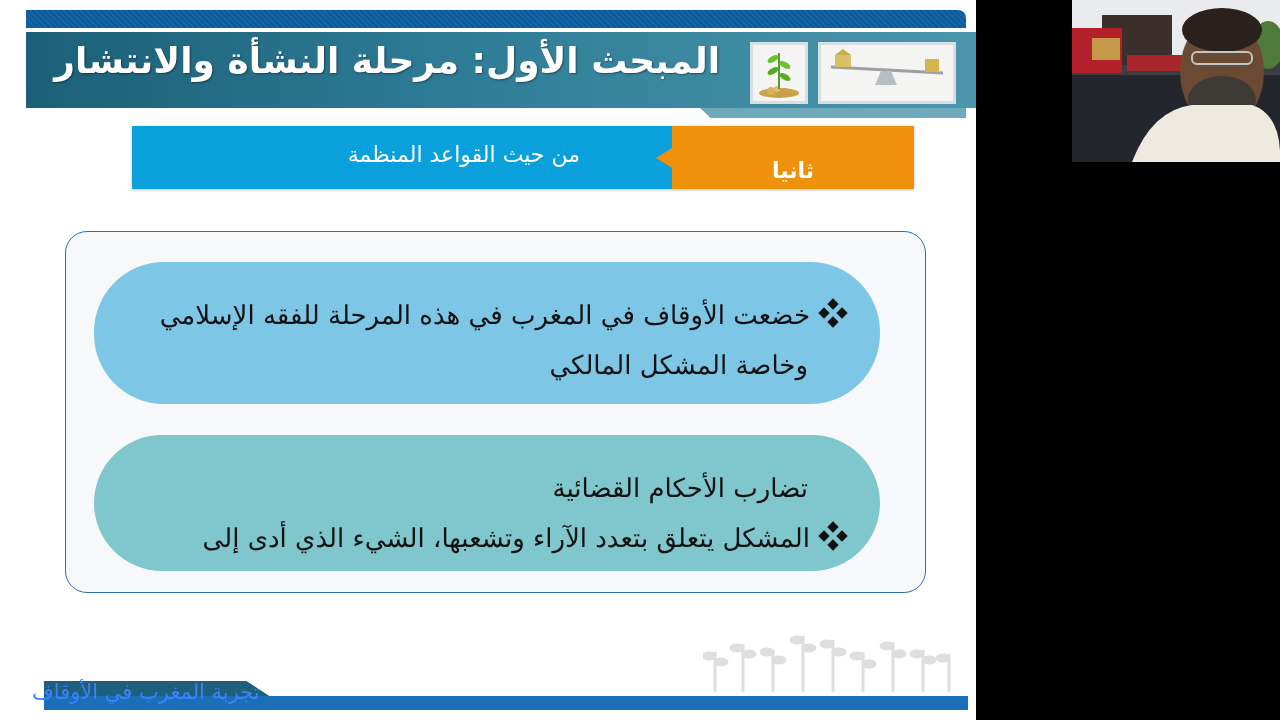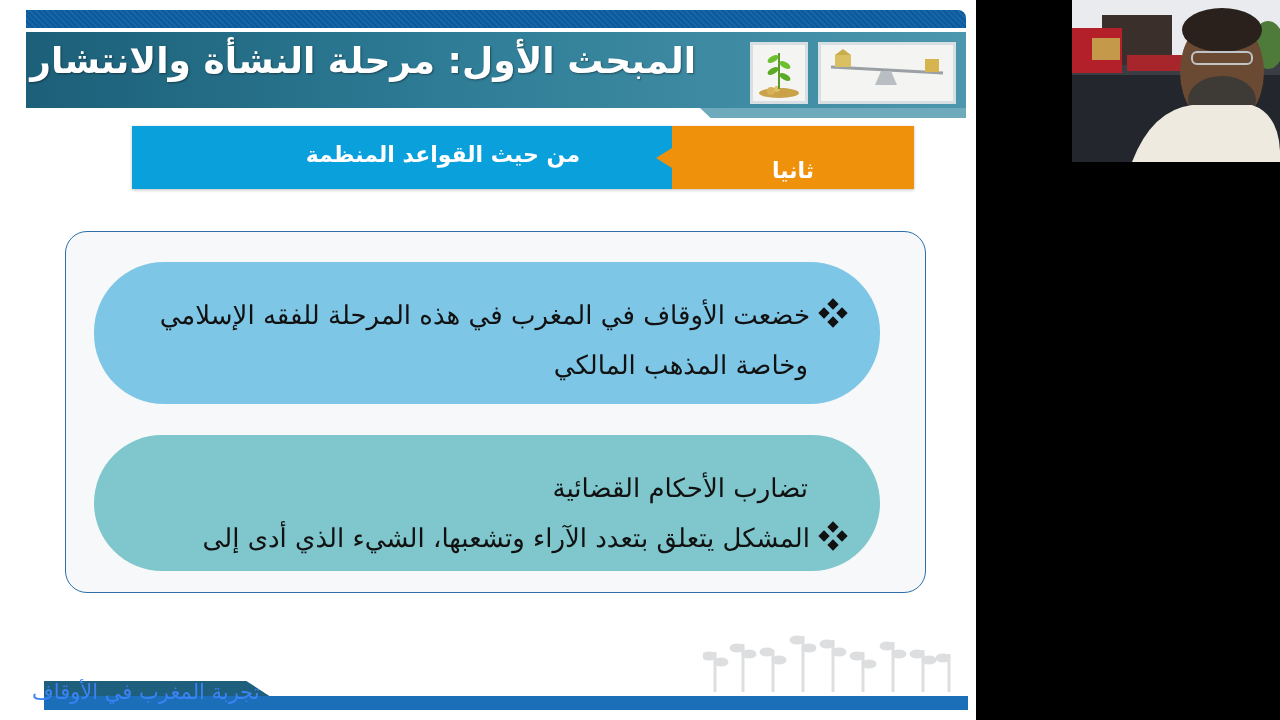--- a/index.html
+++ b/index.html
@@ -1,32 +1,32 @@
 <!DOCTYPE html>
 <html><head>
 <meta charset="utf-8">
 <style>
   html, body { margin:0; padding:0; }
   body { width:1280px; height:720px; background:#000; position:relative; overflow:hidden; font-family:"DejaVu Sans", sans-serif; }
   .slide { position:absolute; left:0; top:0; width:976px; height:720px; background:#fff; overflow:hidden; }
   .top-stripe { position:absolute; left:26px; top:10px; width:940px; height:18px; border-radius:0 8px 0 0;
     background: repeating-linear-gradient(45deg,#0d5a9a 0 2px,#1565a8 2px 4px); }
   .title-band { position:absolute; left:26px; top:32px; width:940px; height:76px;
-    background: linear-gradient(90deg,#1c5f78 0%,#2e7c96 45%,#4c97ad 100%); }
+    background: linear-gradient(90deg,#1c5f78 0%,#2e7c96 45%,#4c97ad 100%); padding-left: 24px; }
   .title-band-step { position:absolute; left:700px; top:108px; width:266px; height:10px;
     background:#6fa9bc; clip-path:polygon(0 0,100% 0,100% 100%,4% 100%); }
   .title-text { position:absolute; right:270px; top:8px; color:#fff; font-size:36px; font-weight:bold; direction:rtl; white-space:nowrap; text-shadow:1px 1px 2px rgba(0,0,0,.4); }
   .pic { position:absolute; background:#f4f4f2; border:3px solid #d8dfe2; box-sizing:border-box; }
   .pic-plant { left:750px; top:42px; width:58px; height:62px; }
   .pic-scale { left:818px; top:42px; width:138px; height:62px; }
   .sub-bar { position:absolute; left:132px; top:126px; width:782px; height:63px; background:#0aa0dc; box-shadow:0 1px 3px rgba(0,0,0,.25); }
   .sub-orange { position:absolute; right:0; top:0; width:242px; height:63px; background:#f0910b; }
   .sub-notch { position:absolute; left:-16px; top:22px; width:0; height:0; border-top:10px solid transparent; border-bottom:10px solid transparent; border-right:16px solid #f0910b; }
   .sub-label-orange { position:absolute; right:100px; top:16px; color:#fff; font-size:22px; font-weight:bold; direction:rtl;margin-top:16px; }
-  .sub-label-blue { position:absolute; right:334px; top:16px; color:#fff; font-size:22px; font-weight:bold; direction:rtl; white-space:nowrap; }
+  .sub-label-blue { position:absolute; right:334px; top:16px; color:#fff; font-size:22px; font-weight:normal; direction:rtl; white-space:nowrap; }
   .content-frame { position:absolute; left:65px; top:231px; width:861px; height:362px; border:1px solid #2e6fa8; border-radius:22px; background:#f6f8f9; box-sizing:border-box; }
   .pill { position:absolute; left:94px; width:786px; border-radius:70px; box-sizing:border-box; direction:rtl; padding:28px 34px 0 60px; color:#111; font-family:"DejaVu Serif", serif; font-size:26px; line-height:50px;text-align:right; }
   .pill-1 { top:262px; height:142px; background:#7ec6e6; }
   .pill-2 { top:435px; height:136px; background:#7fc6cd; }
   .bullet { display:inline-block; width:26px; height:26px; position:relative; margin-left:10px; vertical-align:-2px; }
   .bullet i { position:absolute; width:8px; height:8px; background:#111; transform:rotate(45deg); }
   .bullet i:nth-child(1){ left:9px; top:0; } .bullet i:nth-child(2){ left:0; top:9px; }
   .bullet i:nth-child(3){ left:18px; top:9px; } .bullet i:nth-child(4){ left:9px; top:18px; }
   .pill-line { display:block; padding-right:38px; }
   .pill-line.first { padding-right:0; }
@@ -75,21 +75,21 @@
     <div class="sub-orange">
       <div class="sub-notch"></div>
       <div class="sub-label-orange">ثانيا</div>
     </div>
   </div>
 
   <div class="content-frame"></div>
 
   <div class="pill pill-1">
     <span class="pill-line first"><span class="bullet"><i></i><i></i><i></i><i></i></span><span>خضعت الأوقاف في المغرب في هذه المرحلة للفقه الإسلامي</span></span>
-    <span class="pill-line">وخاصة المذهب المالكي</span>
+    <span class="pill-line">وخاصة المشكل المالكي</span>
   </div>
 
   <div class="pill pill-2">
     <span class="pill-line">تضارب الأحكام القضائية</span>
     <span class="pill-line first"><span class="bullet"><i></i><i></i><i></i><i></i></span><span>المشكل يتعلق بتعدد الآراء وتشعبها، الشيء الذي أدى إلى</span></span>
   </div>
 
   <svg class="plants" viewBox="0 0 254 62">
     <g stroke="#c7c9cb" stroke-width="3" fill="#c7c9cb">
       <line x1="12" y1="62" x2="12" y2="22"></line>

